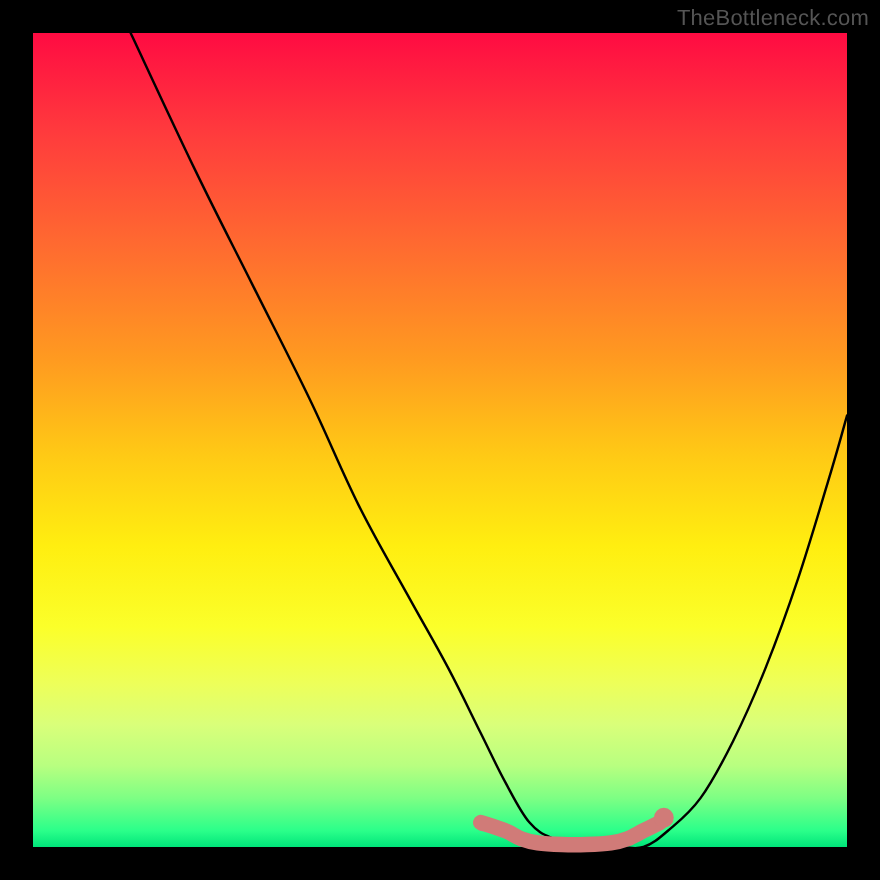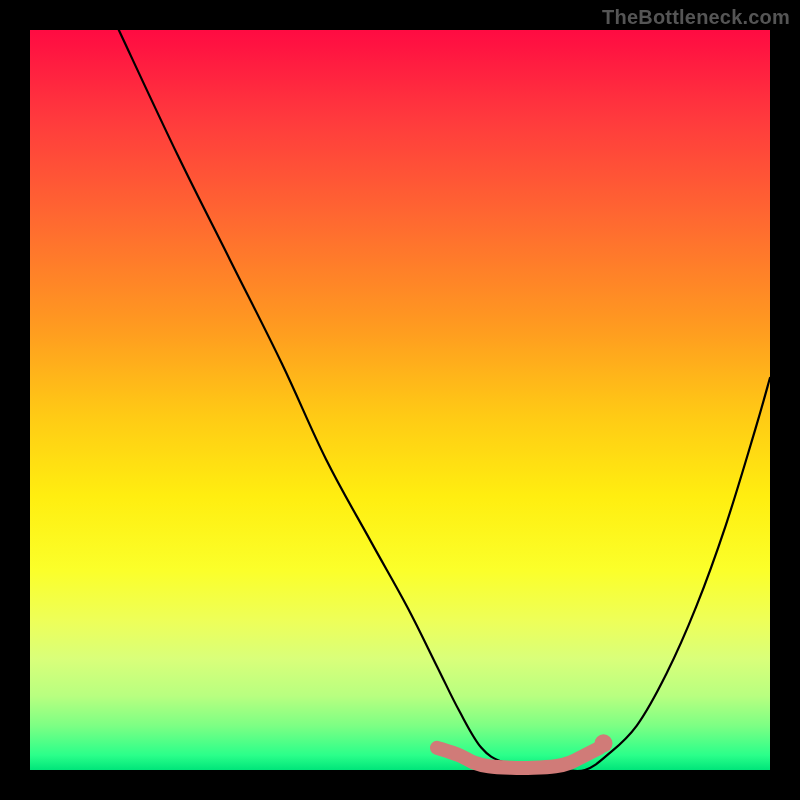--- a/index.html
+++ b/index.html
@@ -11,21 +11,20 @@
     overflow: hidden;
     font-family: Arial, Helvetica, sans-serif;
   }
   .frame {
     position: absolute;
     left: 0;
     top: 0;
     width: 800px;
     height: 800px;
     background: #000;
-    font-weight: bold;
   }
   .plot-area {
     position: absolute;
     left: 30px;
     top: 30px;
     width: 740px;
     height: 740px;
     background: linear-gradient(to bottom,
       #ff0b42 0%,
       #ff3a3d 12%,

